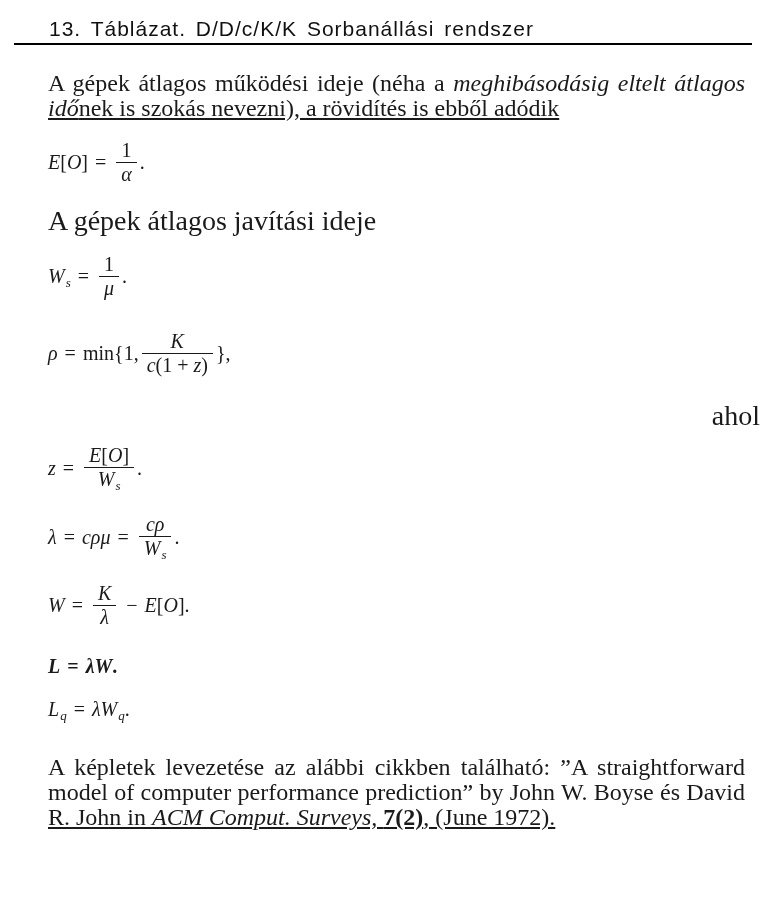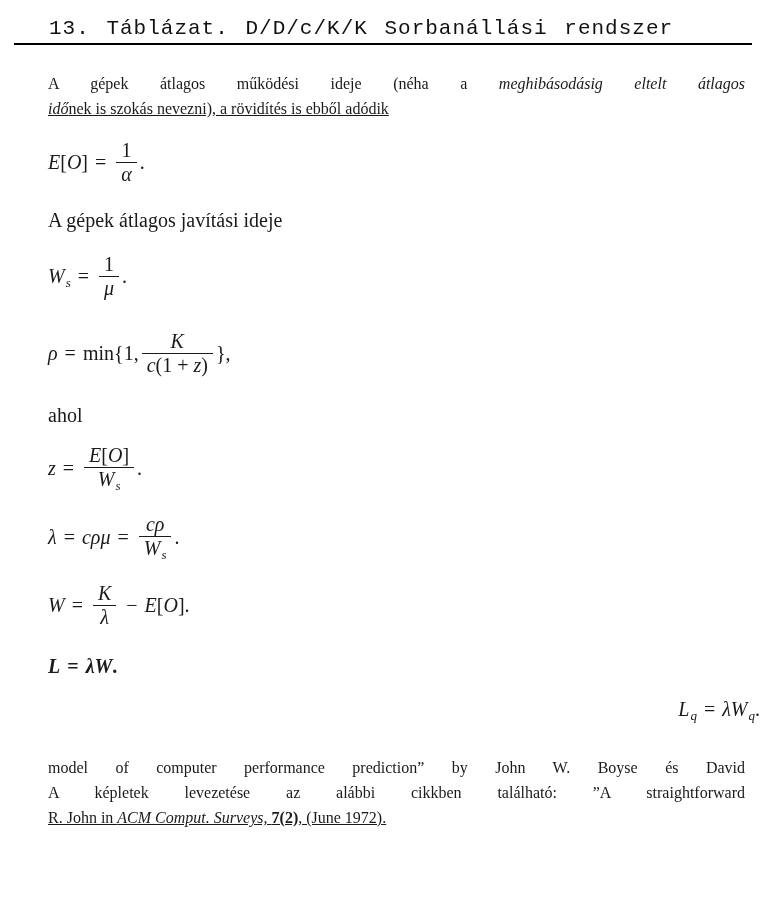--- a/index.html
+++ b/index.html
@@ -1,54 +1,54 @@
 <!DOCTYPE html>
 <html><head>
 <meta charset="utf-8">
 <style>
   html,body{margin:0;padding:0;}
   body{
     width:760px;height:900px;background:#ffffff;color:#1a1a1a;
     font-family:"Liberation Serif", serif;overflow:hidden;
   }
   .header{
-    font-family:Liberation Mono, monospace;
+    font-family:Liberation Sans, sans-serif;
     font-size:21px;line-height:24px;letter-spacing:1px;word-spacing:3px;
     color:#111;margin:17px 8px 0 49px;
   }
   .rule{border:0;border-top:2px solid #000;margin:2px 8px 0 14px;}
-  .para{font-size:16px;line-height:25px;margin:26px 0 0 48px;width:697px;}
+  .para{font-size:24px;line-height:25px;margin:26px 0 0 48px;width:697px;}
   .para .line{text-align:left;text-decoration:underline;}
   .para .jline{text-align:justify;text-align-last:justify;}
-  .single{font-size:20px;line-height:25px;margin:20px 0 0 48px;}
+  .single{font-size:28px;line-height:25px;margin:20px 0 0 48px;}
   .cite{margin-top:34px;}
   em{font-style:italic;}
   b{font-weight:bold;}
   .math{font-size:20px;margin:20px 0 0 48px;font-style:normal;white-space:nowrap;}
   .mi{font-style:italic;}
   .mr{font-style:normal;}
   .mo{font-style:normal;margin:0 7px;}
   .sb{font-size:13px;font-style:italic;position:relative;top:4px;margin-left:1px;}
   .frac{
     display:inline-block;vertical-align:middle;text-align:center;
     position:relative;top:-0.12em;margin:0 3px;
   }
   .frac .num,.frac .den{display:block;padding:0 5px;line-height:23px;}
   .frac .den{border-top:1.6px solid #1a1a1a;}
   .m-f1{}
   .m-label1{margin-top:20px;}
   .m-f2{margin-top:22px;}
   .m-f3{margin-top:30px;}
-  .m-ahol{margin-top:24px;}
+  .m-ahol{margin-top:24px;text-align:right;}
   .m-f4{margin-top:18px;}
   .m-f5{margin-top:20px;}
   .m-f6{margin-top:20px;}
   .m-f7{margin-top:24px;font-weight:bold;}
   .m-f8{margin-top:22px;}
-  .m-f9{margin-top:20px;text-align:right;}
+  .m-f9{margin-top:20px;}
 </style>
 </head>
 <body>
 
 <div>
 
   <div class="header">13. Táblázat. D/D/c/K/K Sorbanállási rendszer</div>
   <hr class="rule">
 
   <div class="para">
@@ -71,18 +71,18 @@
   <div class="math m-f5"><span class="mi">λ</span><span class="mo">=</span><span class="mi">cρμ</span><span class="mo">=</span><span class="frac"><span class="num mi">cρ</span><span class="den"><span class="mi">W</span><span class="sb">s</span></span></span><span class="mr">.</span></div>
 
   <div class="math m-f6"><span class="mi">W</span><span class="mo">=</span><span class="frac"><span class="num mi">K</span><span class="den mi">λ</span></span><span class="mo">−</span><span class="mi">E</span><span class="mr">[</span><span class="mi">O</span><span class="mr">]</span><span class="mr">.</span></div>
 
   <div class="math m-f7"><span class="mi">L</span><span class="mo">=</span><span class="mi">λW</span><span class="mr">.</span></div>
 
 
   <div class="math m-f9"><span class="mi">L</span><span class="sb">q</span><span class="mo">=</span><span class="mi">λW</span><span class="sb">q</span><span class="mr">.</span></div>
 
   <div class="para cite">
+    <div class="jline"><span>A képletek levezetése az alábbi cikkben található: ”A straightforward</span></div>
     <div class="jline"><span>model of computer performance prediction” by John W. Boyse és David</span></div>
-    <div class="jline"><span>A képletek levezetése az alábbi cikkben található: ”A straightforward</span></div>
     <div class="line"><span>R. John in </span><em>ACM Comput. Surveys, </em><b>7(2)</b><span>, (June 1972).</span></div>
   </div>
 
 </div>
 
 </body></html>

